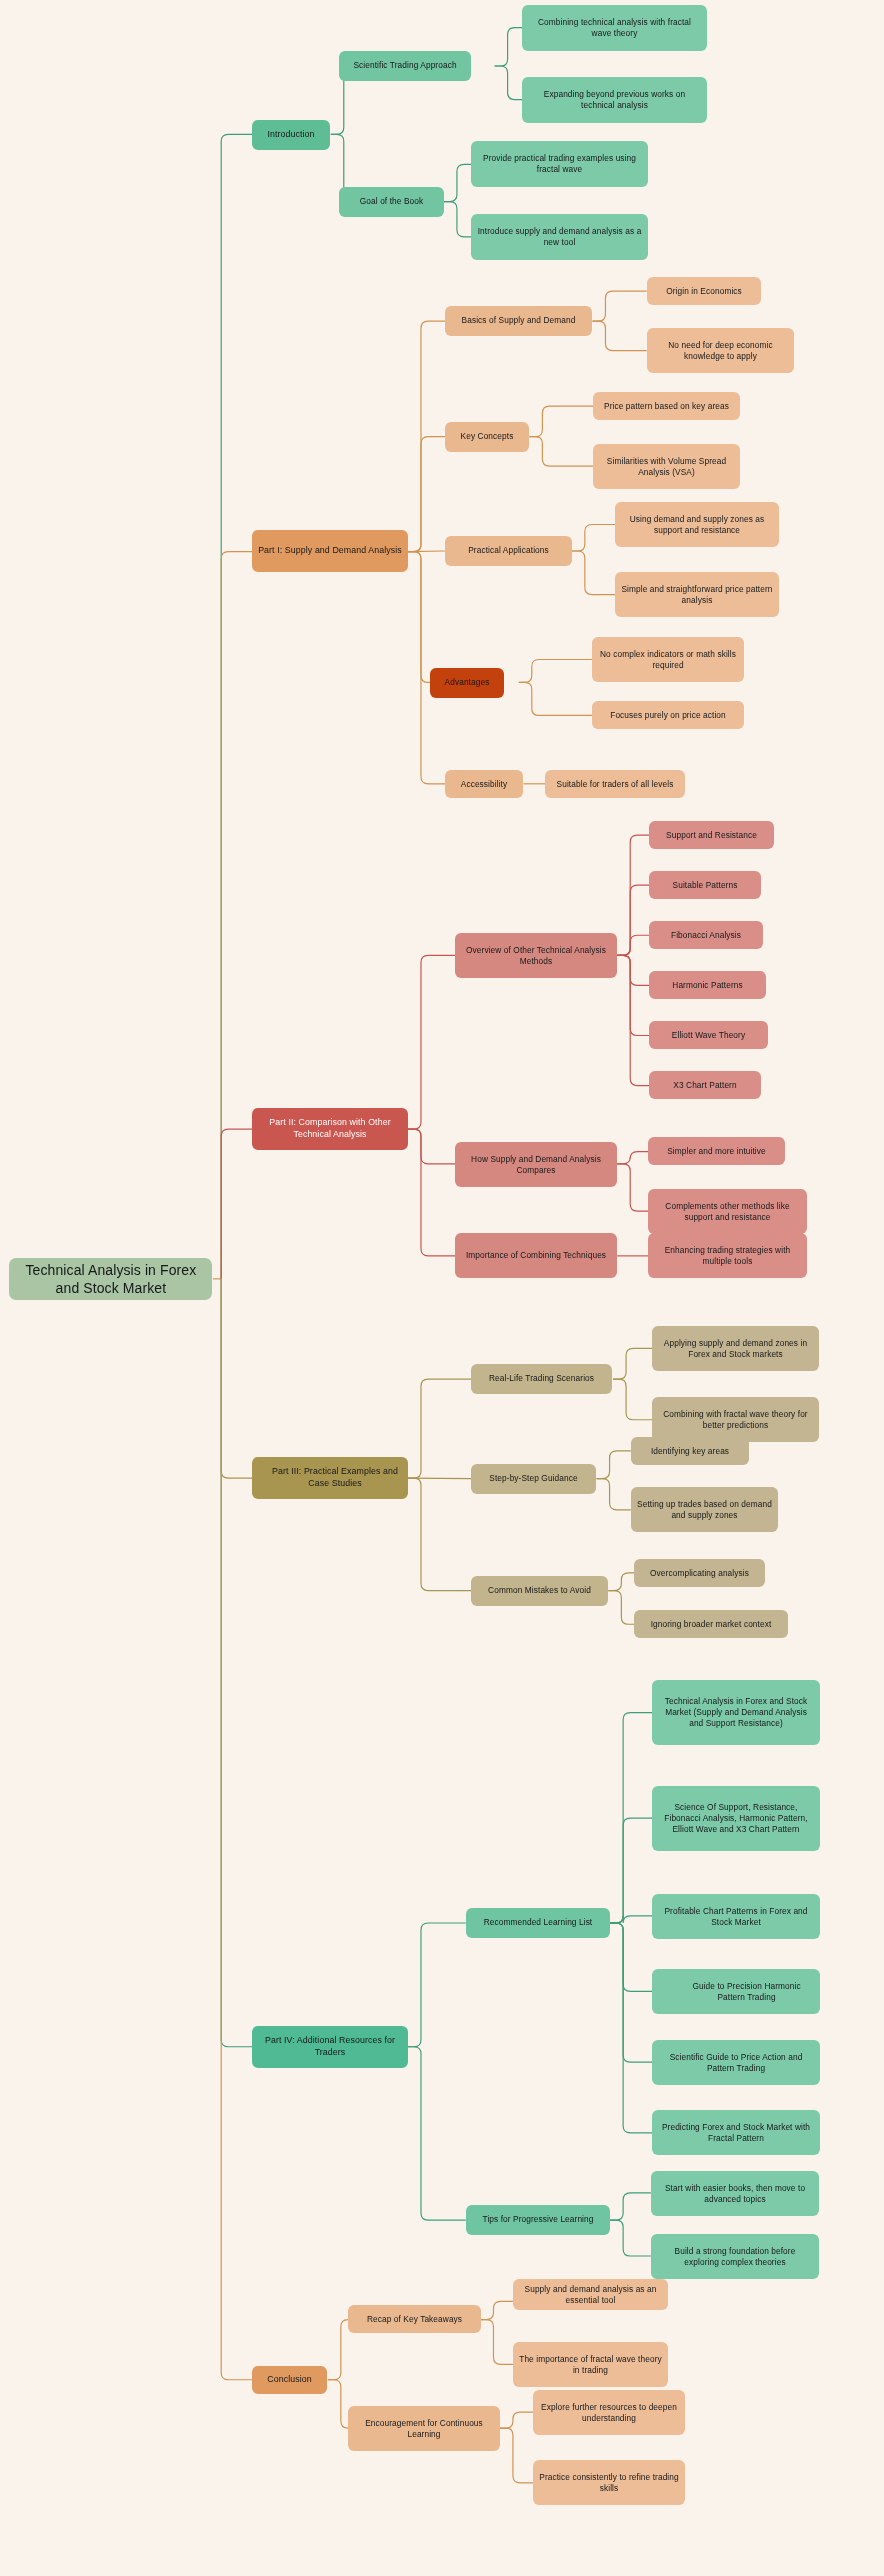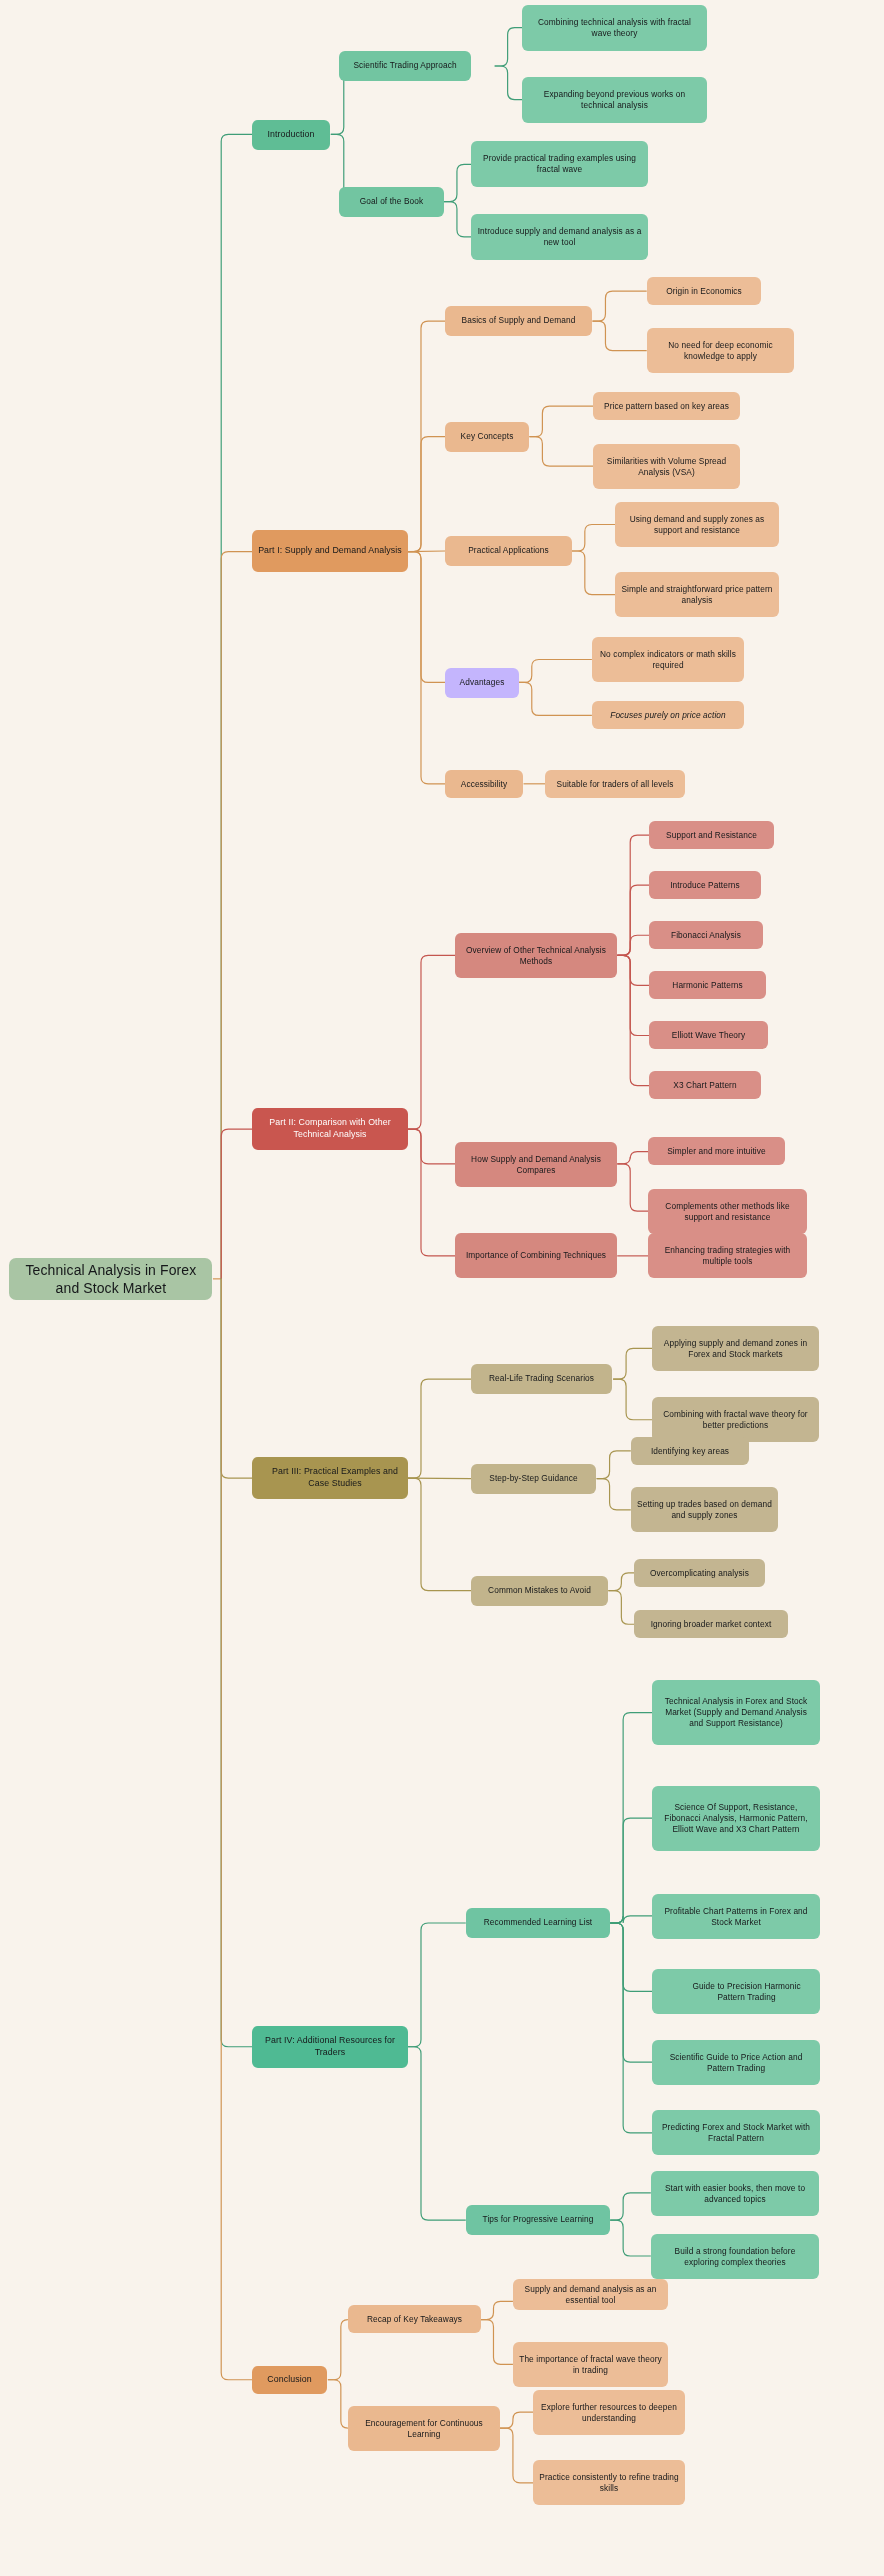--- a/index.html
+++ b/index.html
@@ -110,29 +110,29 @@
     <div class="node n-l1" style="left: 252px; top: 530px; width: 156px; height: 42px; background: rgb(224, 154, 95);">Part I: Supply and Demand Analysis</div>
     <div class="node n-l2" style="left: 445px; top: 306px; width: 147px; height: 29.5px; background: rgb(234, 184, 143);">Basics of Supply and Demand</div>
     <div class="node n-l3" style="left: 647px; top: 277px; width: 114px; height: 28px; background: rgb(236, 189, 151);">Origin in Economics</div>
     <div class="node n-l3" style="left: 647px; top: 328px; width: 147px; height: 45px; background: rgb(236, 189, 151);">No need for deep economic knowledge to apply</div>
     <div class="node n-l2" style="left: 445px; top: 422px; width: 84px; height: 29.5px; background: rgb(234, 184, 143);">Key Concepts</div>
     <div class="node n-l3" style="left: 593px; top: 392px; width: 147px; height: 28px; background: rgb(236, 189, 151);">Price pattern based on key areas</div>
     <div class="node n-l3" style="left: 593px; top: 444px; width: 147px; height: 45px; background: rgb(236, 189, 151);">Similarities with Volume Spread Analysis (VSA)</div>
     <div class="node n-l2" style="left: 445px; top: 536px; width: 127px; height: 29.5px; background: rgb(234, 184, 143);">Practical Applications</div>
     <div class="node n-l3" style="left: 615px; top: 502px; width: 164px; height: 45px; background: rgb(236, 189, 151);">Using demand and supply zones as support and resistance</div>
     <div class="node n-l3" style="left: 615px; top: 572px; width: 164px; height: 45px; background: rgb(236, 189, 151);">Simple and straightforward price pattern analysis</div>
-    <div class="node n-l2" style="left: 445px; top: 668px; width: 74px; height: 29.5px; background: #c4b5fd; text-align: center;">Advantages</div>
+    <div class="node n-l2" style="left: 430px; top: 668px; width: 74px; height: 29.5px; background: #c2410c; text-align: center;">Advantages</div>
     <div class="node n-l3" style="left: 592px; top: 637px; width: 152px; height: 45px; background: rgb(236, 189, 151);">No complex indicators or math skills required</div>
-    <div class="node n-l3" style="left: 592px; top: 701px; width: 152px; height: 28px; background: rgb(236, 189, 151); font-style: italic;">Focuses purely on price action</div>
+    <div class="node n-l3" style="left: 592px; top: 701px; width: 152px; height: 28px; background: rgb(236, 189, 151);">Focuses purely on price action</div>
     <div class="node n-l2" style="left: 445px; top: 770px; width: 78px; height: 28px; background: rgb(234, 184, 143);">Accessibility</div>
     <div class="node n-l3" style="left: 545px; top: 770px; width: 140px; height: 28px; background: rgb(236, 189, 151);">Suitable for traders of all levels</div>
     <div class="node n-l1 white-text" style="left: 252px; top: 1108px; width: 156px; height: 42px; background: rgb(201, 86, 79);">Part II: Comparison with Other Technical Analysis</div>
     <div class="node n-l2" style="left: 455px; top: 933px; width: 162px; height: 45px; background: rgb(213, 136, 127);">Overview of Other Technical Analysis Methods</div>
     <div class="node n-l3" style="left: 649px; top: 821px; width: 125px; height: 28px; background: rgb(217, 143, 135);">Support and Resistance</div>
-    <div class="node n-l3" style="left: 649px; top: 871px; width: 112px; height: 28px; background: rgb(217, 143, 135);">Introduce Patterns</div>
+    <div class="node n-l3" style="left: 649px; top: 871px; width: 112px; height: 28px; background: rgb(217, 143, 135);">Suitable Patterns</div>
     <div class="node n-l3" style="left: 649px; top: 921px; width: 114px; height: 28px; background: rgb(217, 143, 135);">Fibonacci Analysis</div>
     <div class="node n-l3" style="left: 649px; top: 971px; width: 117px; height: 28px; background: rgb(217, 143, 135);">Harmonic Patterns</div>
     <div class="node n-l3" style="left: 649px; top: 1021px; width: 119px; height: 28px; background: rgb(217, 143, 135);">Elliott Wave Theory</div>
     <div class="node n-l3" style="left: 649px; top: 1071px; width: 112px; height: 28px; background: rgb(217, 143, 135);">X3 Chart Pattern</div>
     <div class="node n-l2" style="left: 455px; top: 1142px; width: 162px; height: 45px; background: rgb(213, 136, 127);">How Supply and Demand Analysis Compares</div>
     <div class="node n-l3" style="left: 648px; top: 1137px; width: 137px; height: 28px; background: rgb(217, 143, 135);">Simpler and more intuitive</div>
     <div class="node n-l3" style="left: 648px; top: 1189px; width: 159px; height: 45px; background: rgb(217, 143, 135);">Complements other methods like support and resistance</div>
     <div class="node n-l2" style="left: 455px; top: 1233px; width: 162px; height: 45px; background: rgb(213, 136, 127);">Importance of Combining Techniques</div>
     <div class="node n-l3" style="left: 648px; top: 1233px; width: 159px; height: 45px; background: rgb(217, 143, 135);">Enhancing trading strategies with multiple tools</div>
     <div class="node n-l1" style="left: 252px; top: 1457px; width: 156px; height: 42px; background: rgb(168, 149, 80); padding-left: 16px;">Part III: Practical Examples and Case Studies</div>

